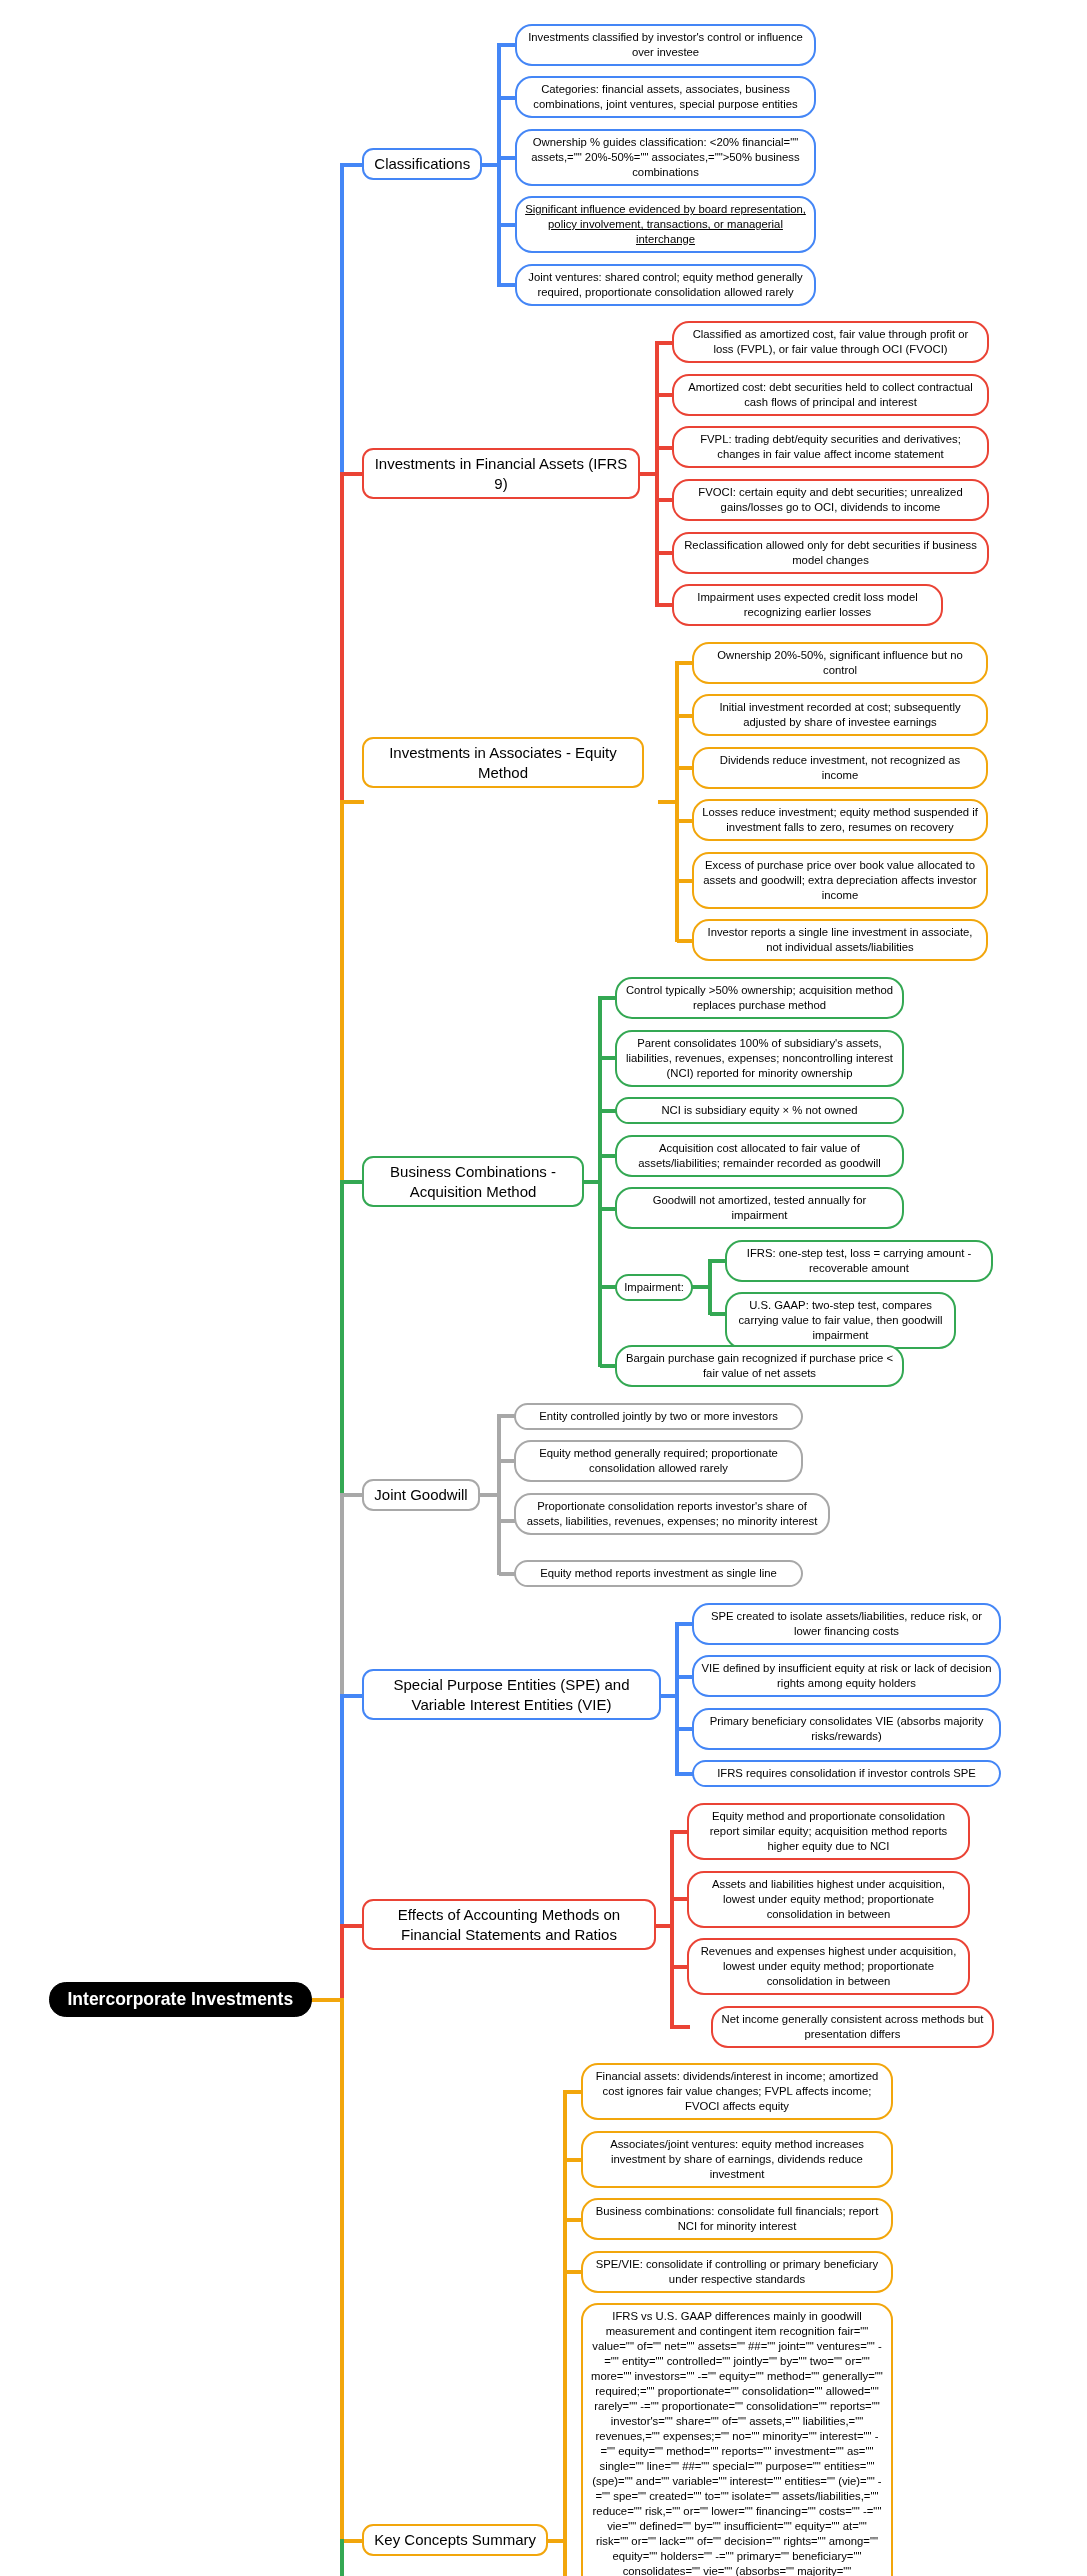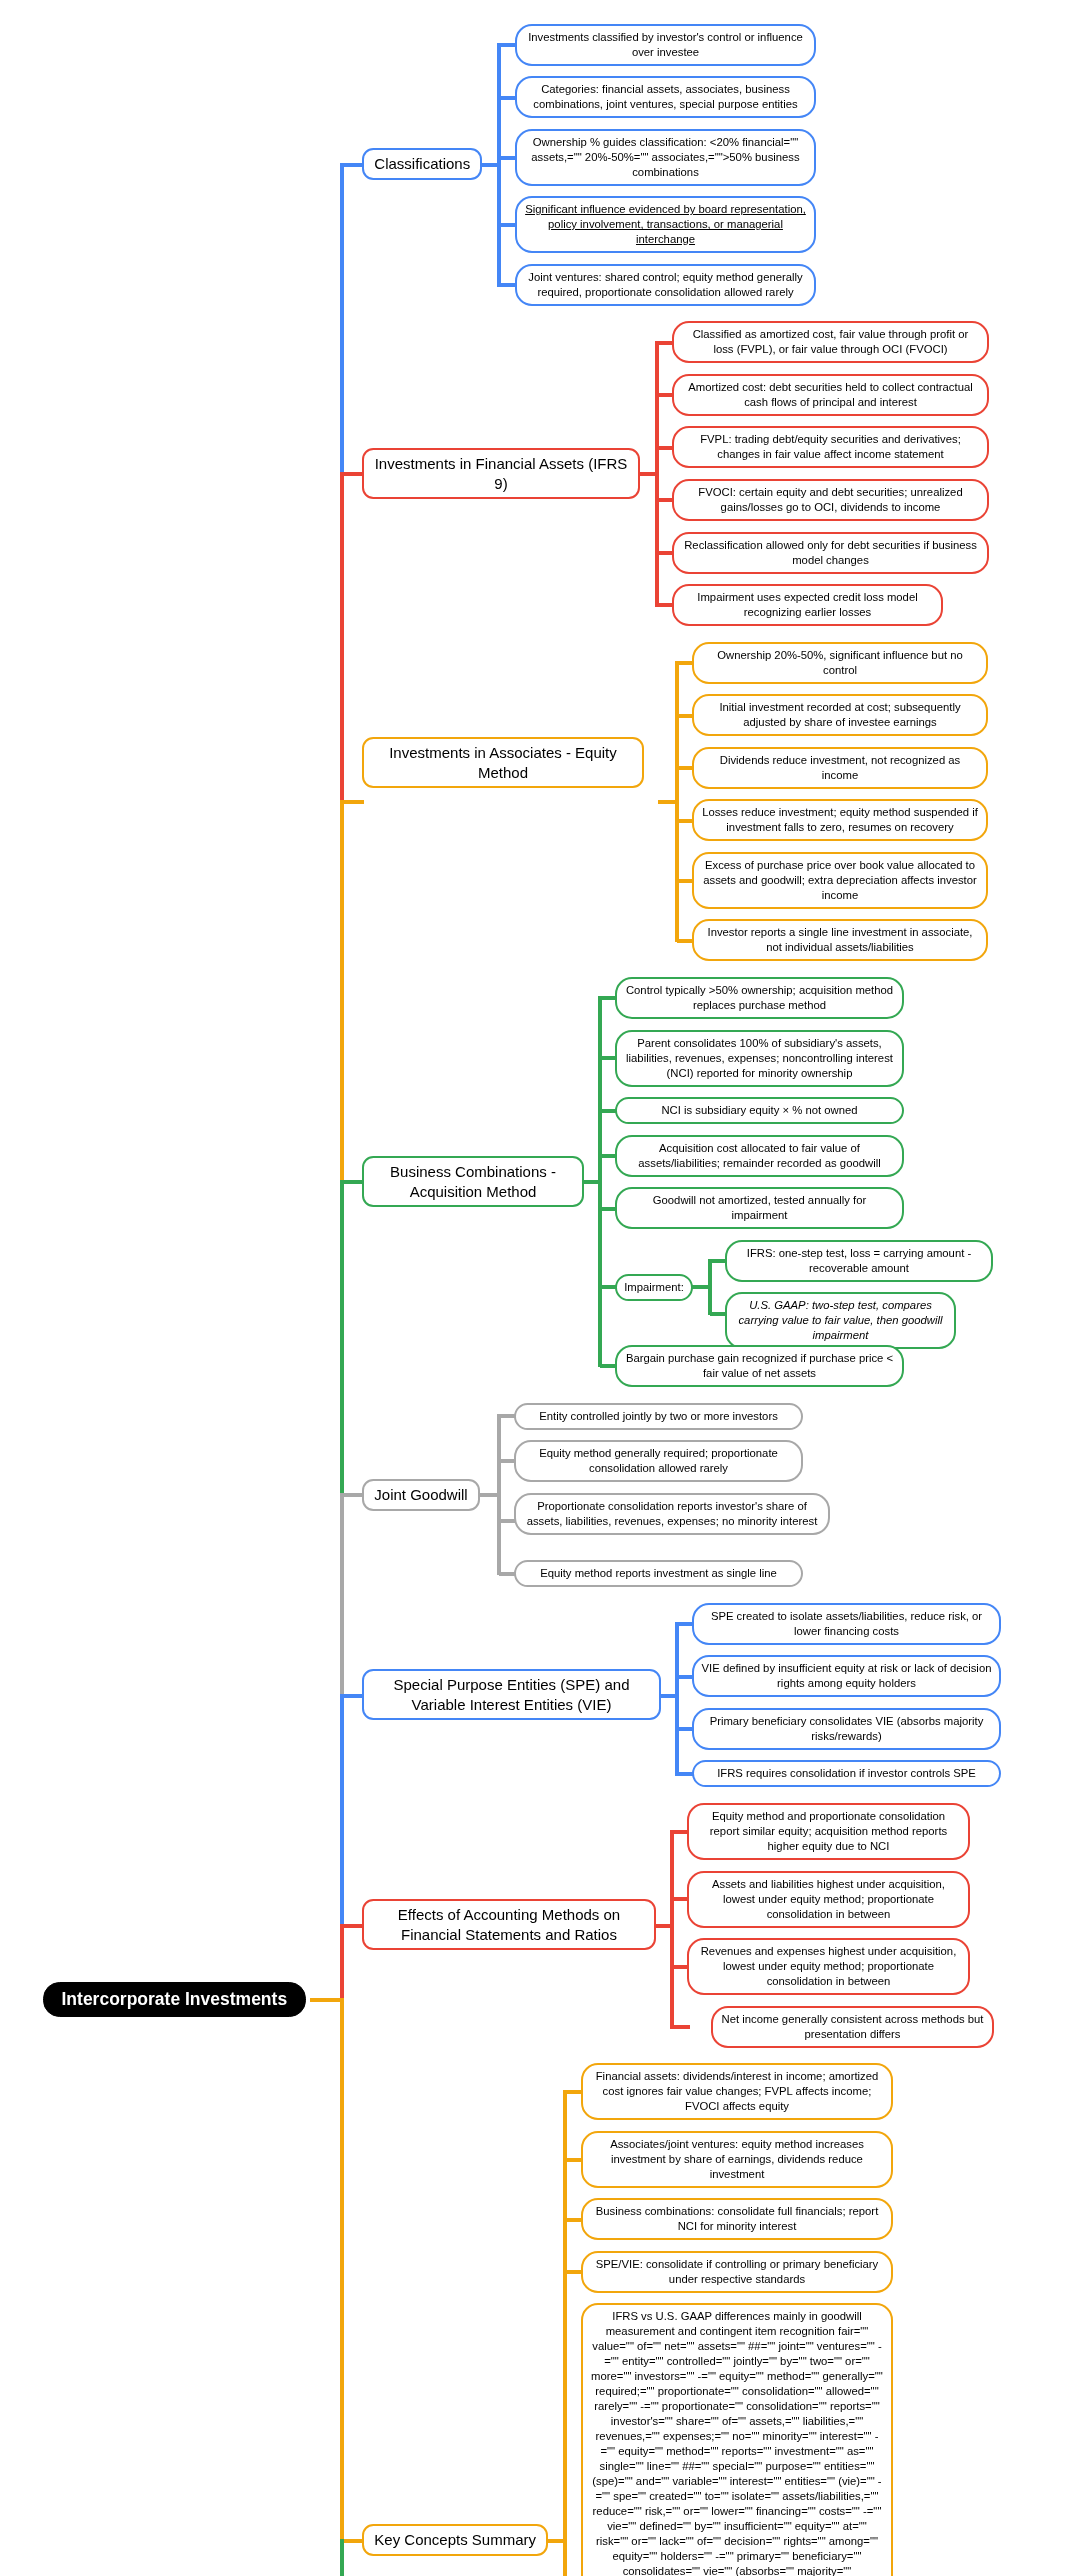--- a/index.html
+++ b/index.html
@@ -12,21 +12,21 @@
   .label-node.wrap{white-space:normal;}
   .root-node{background:#000;color:#fff;border-radius:16.5px;padding:6.2px 17.5px;font-size:17.5px;line-height:20.6px;
              font-weight:bold;white-space:nowrap;border:1.5px solid #000;}
   .hline,.vline{position:absolute;z-index:1;}
 </style>
 </head>
 <body>
 
 <div id="stage">
   <div id="inner">
-    <div class="node root-node" id="rootNode" style="left: 43px; top: 1982px; text-align: center;">Intercorporate Investments</div>
+    <div class="node root-node" id="rootNode" style="left: 49px; top: 1982px; text-align: center;">Intercorporate Investments</div>
   <div class="label-node node" style="border-color: rgb(68, 134, 246); left: 362px; top: 148px;">Classifications</div>
       <div class="child-node node" style="border-color: rgb(68, 134, 246); width: 301px; left: 515px; top: 24px;">Investments classified by investor's control or influence over investee</div>
       <div class="child-node node" style="border-color: rgb(68, 134, 246); width: 301px; left: 515px; top: 76px;">Categories: financial assets, associates, business combinations, joint ventures, special purpose entities</div>
       <div class="child-node node" style="border-color: rgb(68, 134, 246); width: 301px; left: 515px; top: 129px;">Ownership % guides classification: &lt;20% financial="" assets,="" 20%-50%="" associates,=""&gt;50% business combinations</div>
       <div class="child-node node" style="border-color: rgb(68, 134, 246); width: 301px; left: 515px; top: 196px; text-decoration: underline;">Significant influence evidenced by board representation, policy involvement, transactions, or managerial interchange</div>
       <div class="child-node node" style="border-color: rgb(68, 134, 246); width: 301px; left: 515px; top: 264px;">Joint ventures: shared control; equity method generally required, proportionate consolidation allowed rarely</div>
       <div class="label-node node wrap" style="border-color: rgb(234, 67, 53); width: 278px; left: 362px; top: 448px;">Investments in Financial Assets (IFRS 9)</div>
       <div class="child-node node" style="border-color: rgb(234, 67, 53); width: 317px; left: 672px; top: 321px;">Classified as amortized cost, fair value through profit or loss (FVPL), or fair value through OCI (FVOCI)</div>
       <div class="child-node node" style="border-color: rgb(234, 67, 53); width: 317px; left: 672px; top: 374px;">Amortized cost: debt securities held to collect contractual cash flows of principal and interest</div>
       <div class="child-node node" style="border-color: rgb(234, 67, 53); width: 317px; left: 672px; top: 426px;">FVPL: trading debt/equity securities and derivatives; changes in fair value affect income statement</div>
@@ -41,21 +41,21 @@
       <div class="child-node node" style="border-color: rgb(242, 166, 12); width: 296px; left: 692px; top: 852px;">Excess of purchase price over book value allocated to assets and goodwill; extra depreciation affects investor income</div>
       <div class="child-node node" style="border-color: rgb(242, 166, 12); width: 296px; left: 692px; top: 919px;">Investor reports a single line investment in associate, not individual assets/liabilities</div>
       <div class="label-node node wrap" style="border-color: rgb(52, 168, 83); width: 222px; left: 362px; top: 1156px;">Business Combinations - Acquisition Method</div>
       <div class="child-node node" style="border-color: rgb(52, 168, 83); width: 289px; left: 615px; top: 977px;">Control typically &gt;50% ownership; acquisition method replaces purchase method</div>
       <div class="child-node node" style="border-color: rgb(52, 168, 83); width: 289px; left: 615px; top: 1030px;">Parent consolidates 100% of subsidiary's assets, liabilities, revenues, expenses; noncontrolling interest (NCI) reported for minority ownership</div>
       <div class="child-node node" style="border-color: rgb(52, 168, 83); width: 289px; left: 615px; top: 1097px;">NCI is subsidiary equity × % not owned</div>
       <div class="child-node node" style="border-color: rgb(52, 168, 83); width: 289px; left: 615px; top: 1135px;">Acquisition cost allocated to fair value of assets/liabilities; remainder recorded as goodwill</div>
       <div class="child-node node" style="border-color: rgb(52, 168, 83); width: 289px; left: 615px; top: 1187px;">Goodwill not amortized, tested annually for impairment</div>
       <div class="child-node node" style="border-color: rgb(52, 168, 83); width: auto; left: 615px; top: 1274px;">Impairment:</div>
       <div class="child-node node" style="border-color: rgb(52, 168, 83); width: 268px; left: 725px; top: 1240px;">IFRS: one-step test, loss = carrying amount - recoverable amount</div>
-      <div class="child-node node" style="border-color: rgb(52, 168, 83); width: 231px; left: 725px; top: 1292px; font-style: italic;">U.S. GAAP: two-step test, compares carrying value to fair value, then goodwill impairment</div>
+      <div class="child-node node" style="border-color: rgb(52, 168, 83); width: 231px; left: 725px; top: 1292px;">U.S. GAAP: two-step test, compares carrying value to fair value, then goodwill impairment</div>
       <div class="child-node node" style="border-color: rgb(52, 168, 83); width: 289px; left: 615px; top: 1345px;">Bargain purchase gain recognized if purchase price &lt; fair value of net assets</div>
       <div class="label-node node" style="border-color: rgb(168, 168, 168); left: 362px; top: 1479px;">Joint Goodwill</div>
       <div class="child-node node" style="border-color: rgb(168, 168, 168); width: 289px; left: 514px; top: 1403px;">Entity controlled jointly by two or more investors</div>
       <div class="child-node node" style="border-color: rgb(168, 168, 168); width: 289px; left: 514px; top: 1440px;">Equity method generally required; proportionate consolidation allowed rarely</div>
       <div class="child-node node" style="border-color: rgb(168, 168, 168); width: 316px; left: 514px; top: 1493px;">Proportionate consolidation reports investor's share of assets, liabilities, revenues, expenses; no minority interest</div>
       <div class="child-node node" style="border-color: rgb(168, 168, 168); width: 289px; left: 514px; top: 1560px;">Equity method reports investment as single line</div>
       <div class="label-node node wrap" style="border-color: rgb(68, 134, 246); width: 299px; left: 362px; top: 1669px;">Special Purpose Entities (SPE) and Variable Interest Entities (VIE)</div>
       <div class="child-node node" style="border-color: rgb(68, 134, 246); width: 309px; left: 692px; top: 1603px;">SPE created to isolate assets/liabilities, reduce risk, or lower financing costs</div>
       <div class="child-node node" style="border-color: rgb(68, 134, 246); width: 309px; left: 692px; top: 1655px;">VIE defined by insufficient equity at risk or lack of decision rights among equity holders</div>
       <div class="child-node node" style="border-color: rgb(68, 134, 246); width: 309px; left: 692px; top: 1708px;">Primary beneficiary consolidates VIE (absorbs majority risks/rewards)</div>

